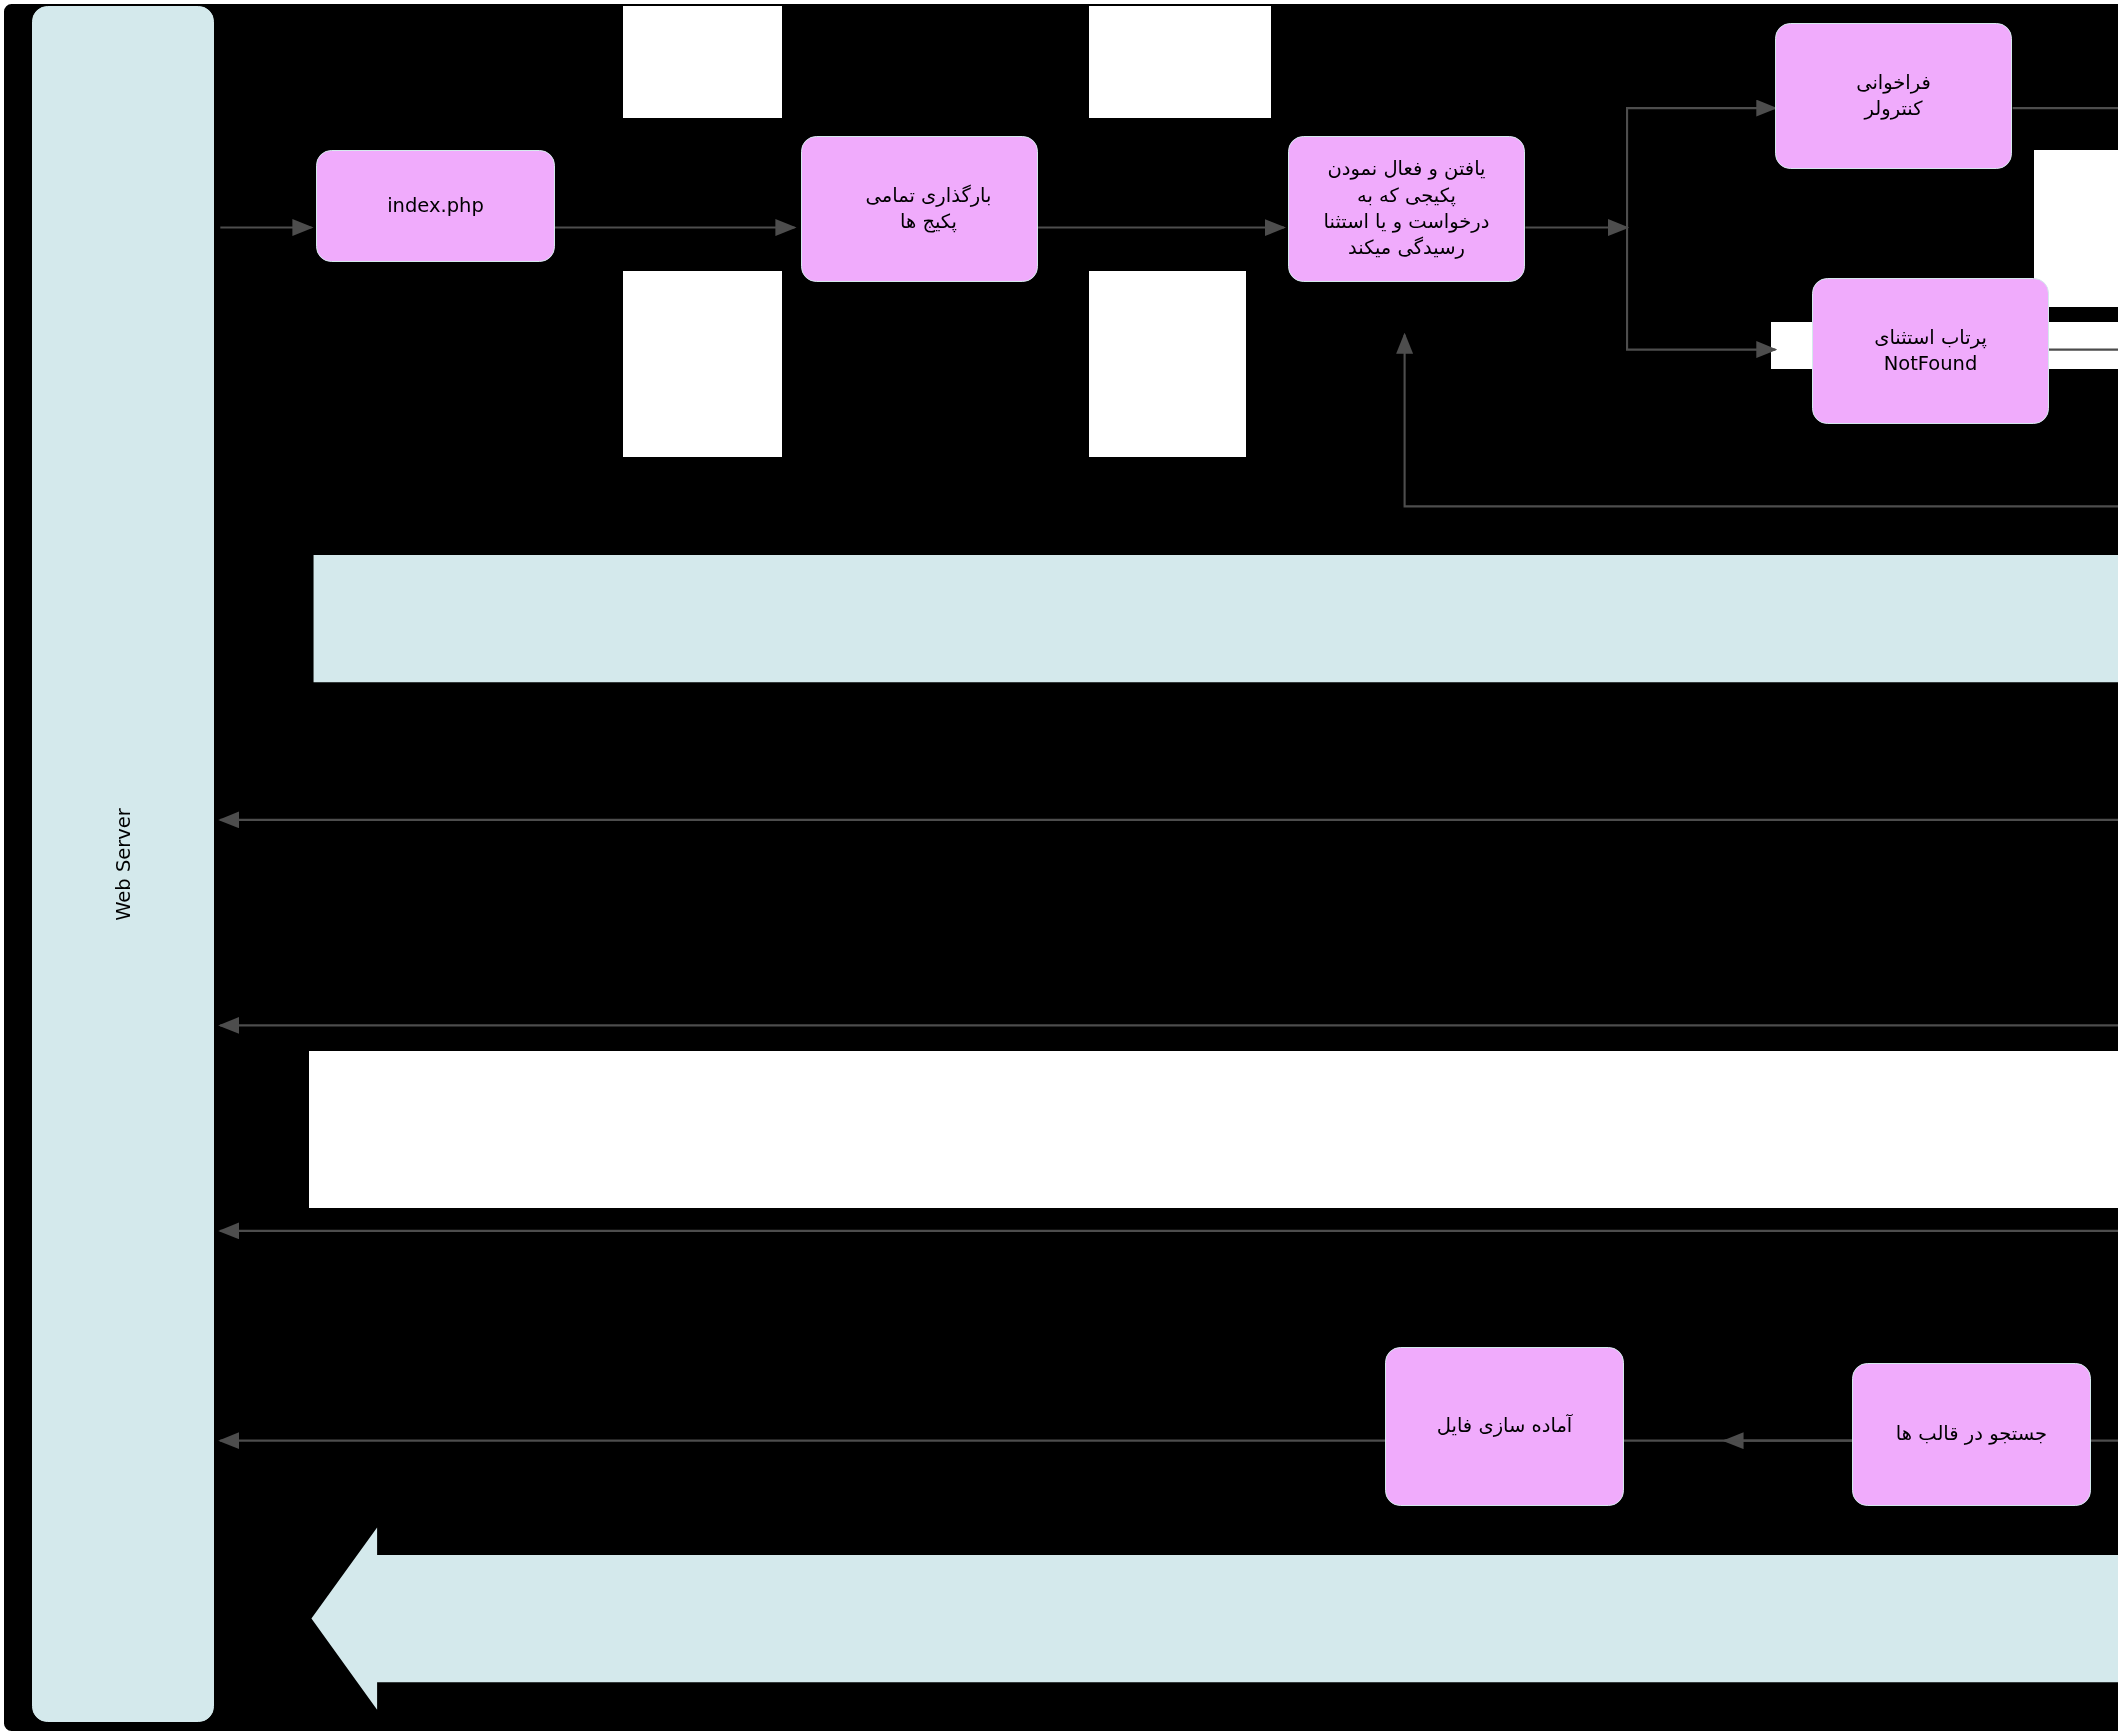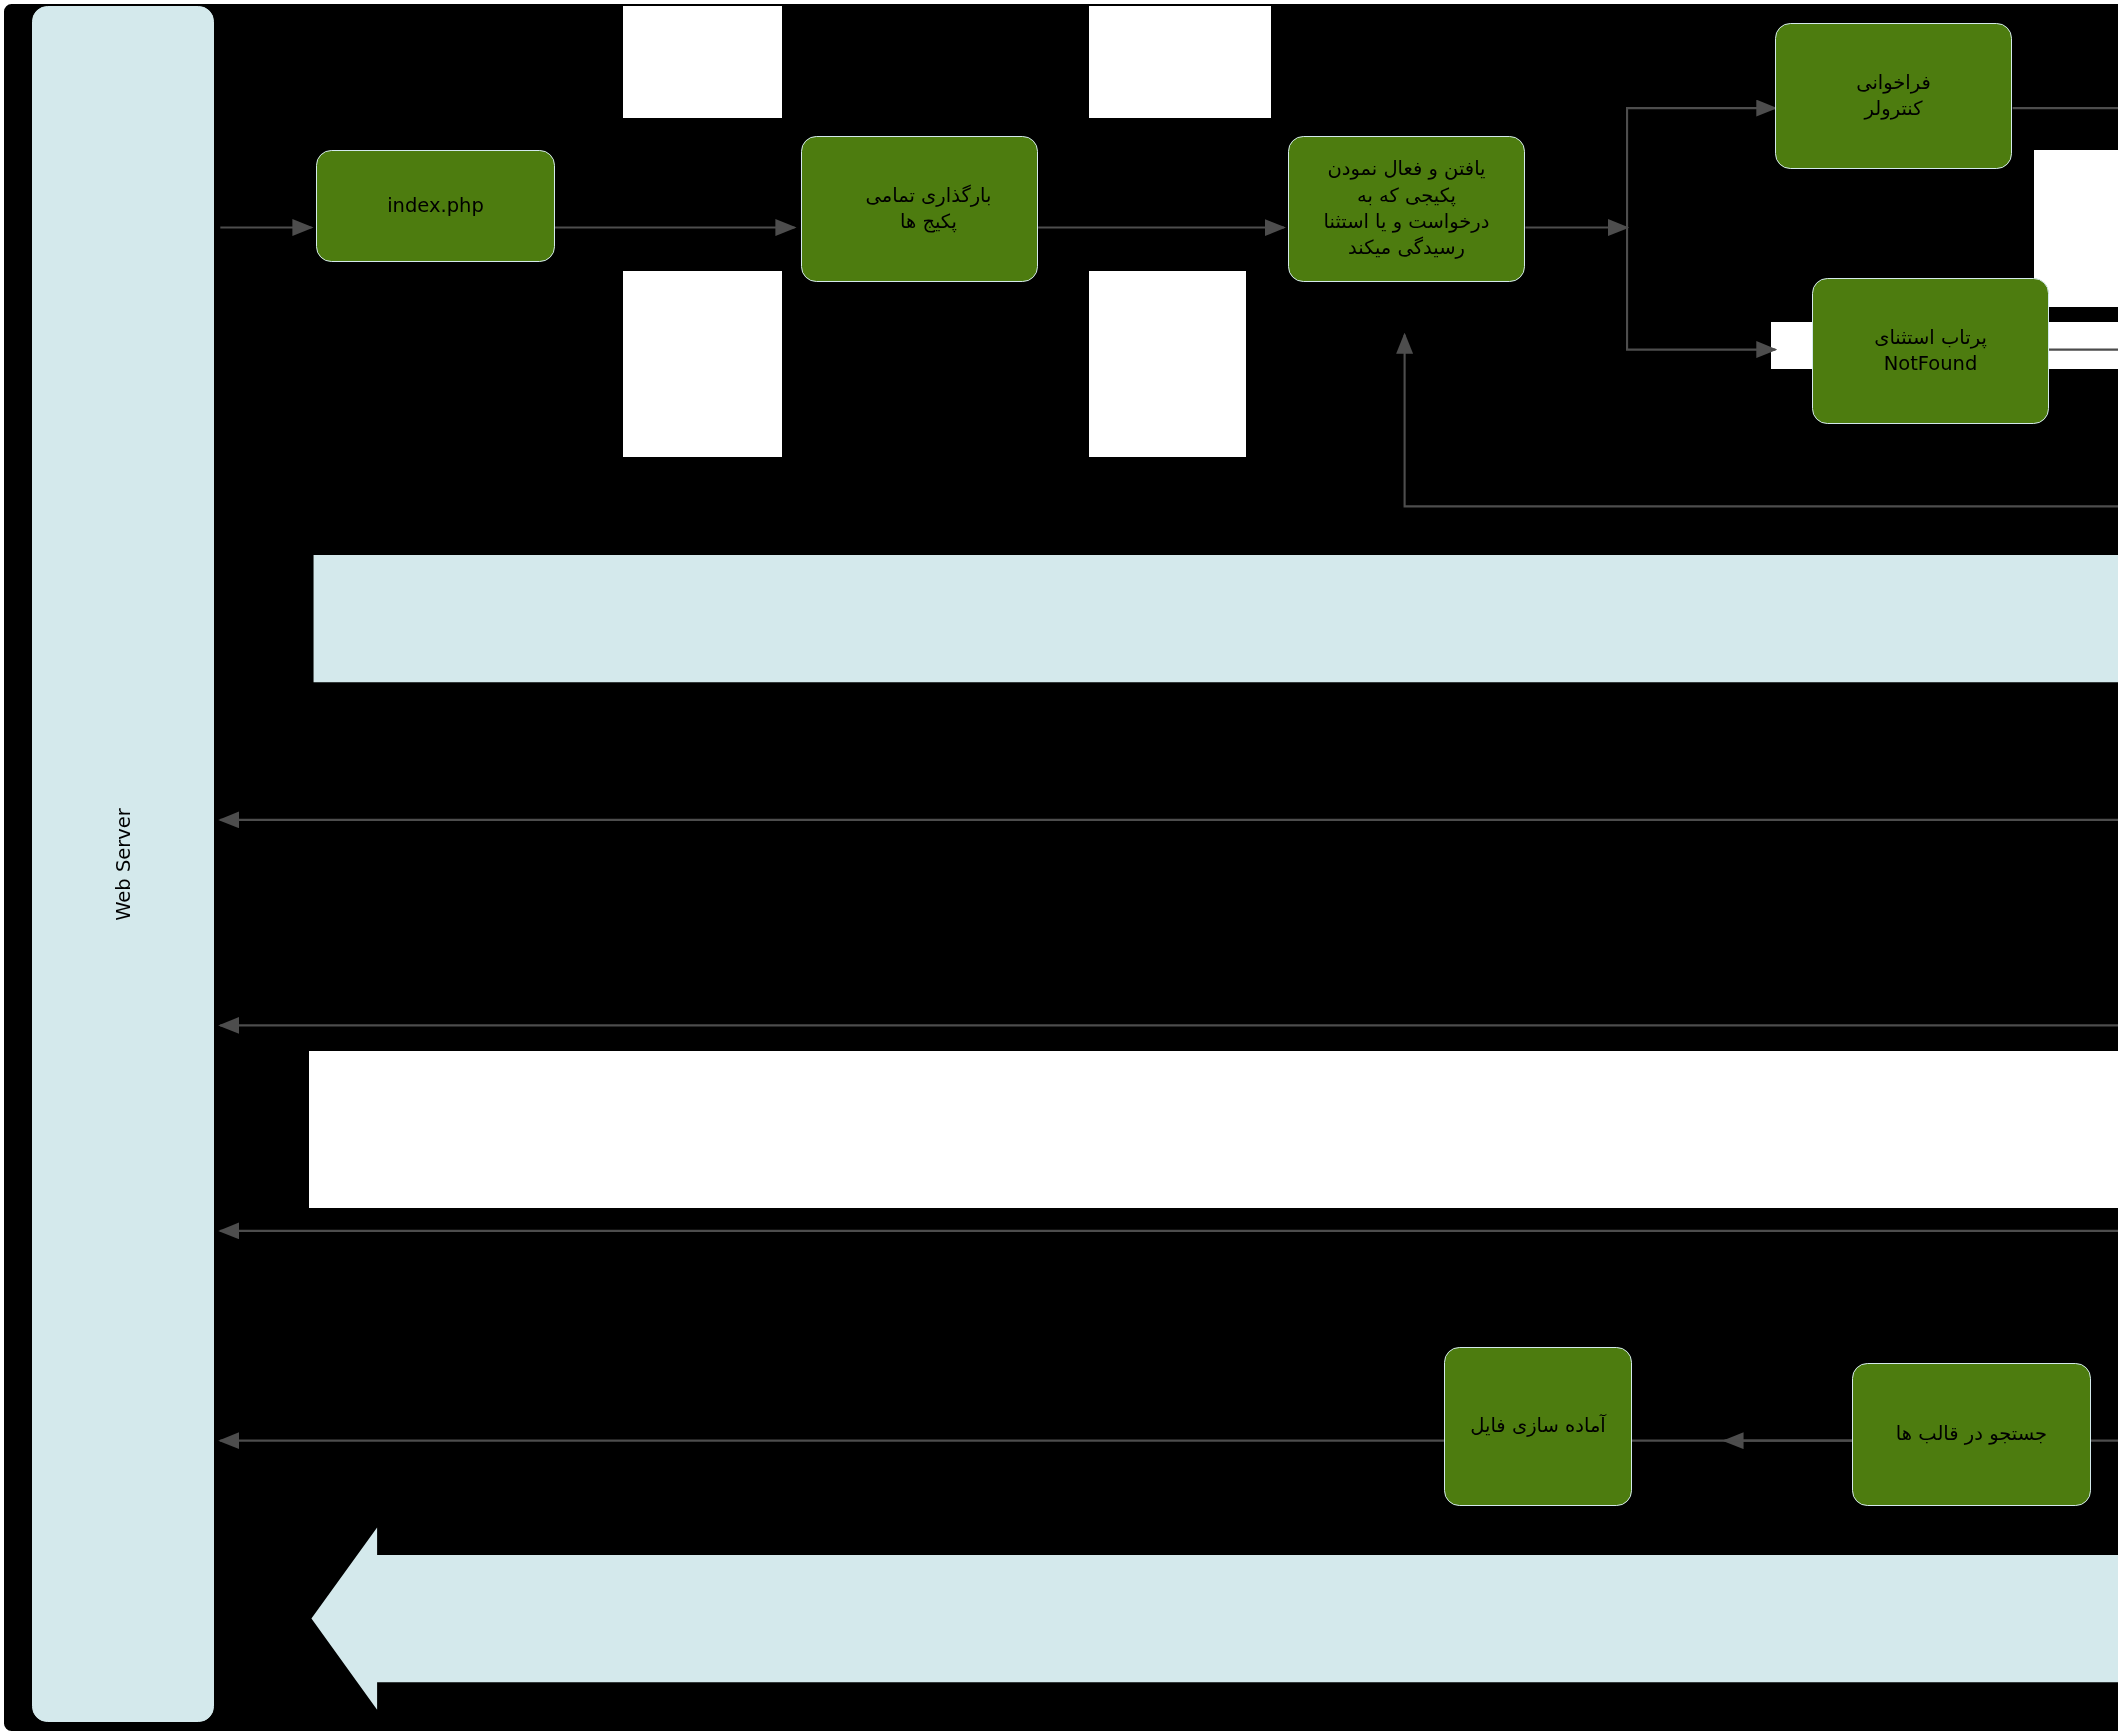--- a/index.html
+++ b/index.html
@@ -24,21 +24,21 @@
     width: 2757px;
     height: 1727px;
     border: 2.5px solid #000000;
     border-radius: 7.6px;
     box-sizing: border-box;
     background: #000000;
   }
   
   .node {
     position: absolute;
-    background: #4d7c0f;
+    background: #f0abfc;
     border: 1.7px solid #d4e9ec;
     border-radius: 15.3px;
     box-sizing: border-box;
     display: flex;
     align-items: center;
     justify-content: center;
     text-align: center;
     color: #000000;
     font-size: 19.5px;
     line-height: 1.35;
@@ -177,18 +177,18 @@
 
   <div class="node rtl" style="left:1812px; top:278px; width:237px; height:146px;">
     <span>پرتاب استثنای
 NotFound</span>
   </div>
 
   <div class="node rtl" style="left:1852px; top:1363px; width:239px; height:143px;">
     <span>جستجو در قالب ها</span>
   </div>
 
-  <div class="node rtl" style="left:1444px; top:1347px; width:188px; height:159px;text-align:center;">
+  <div class="node rtl" style="left:1385px; top:1347px; width:239px; height:159px;text-align:center;">
     <span>آماده سازی فایل</span>
   </div>
 
 </div>
 
 
 </body></html>

